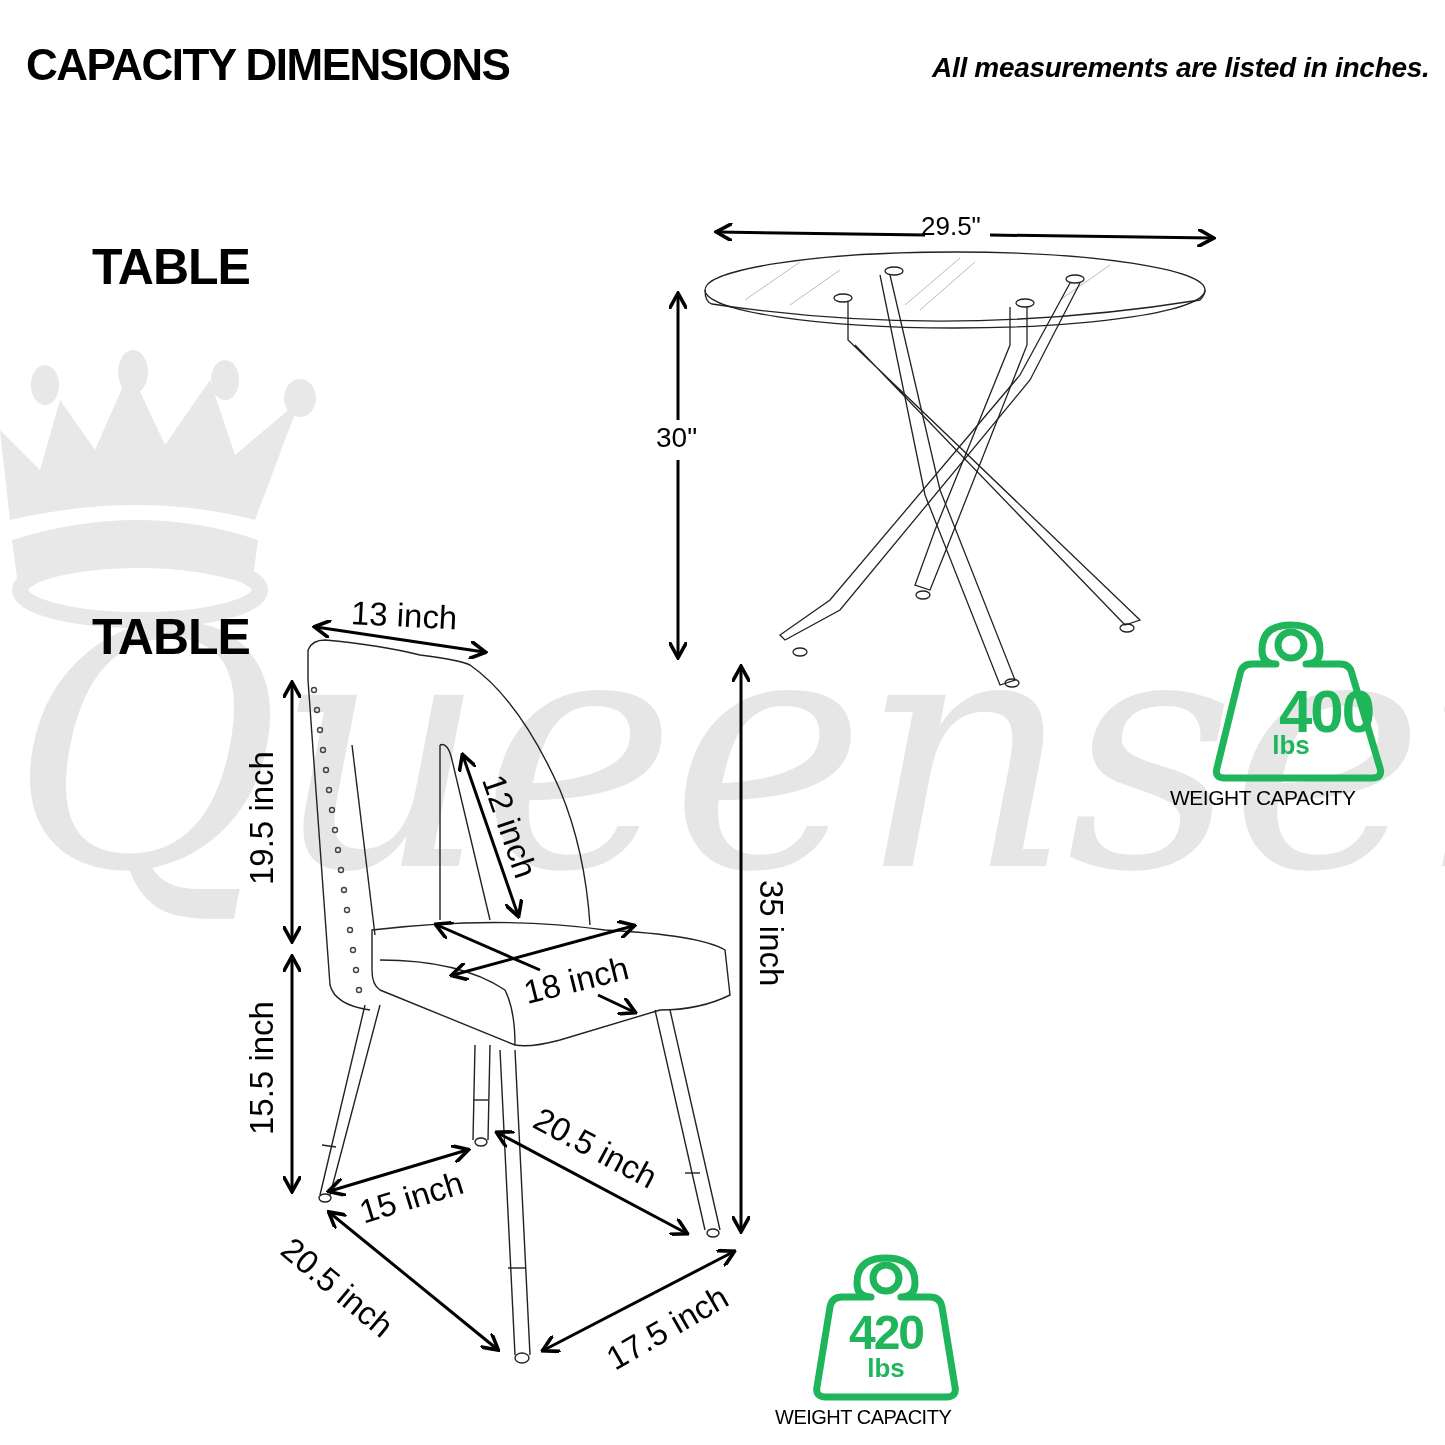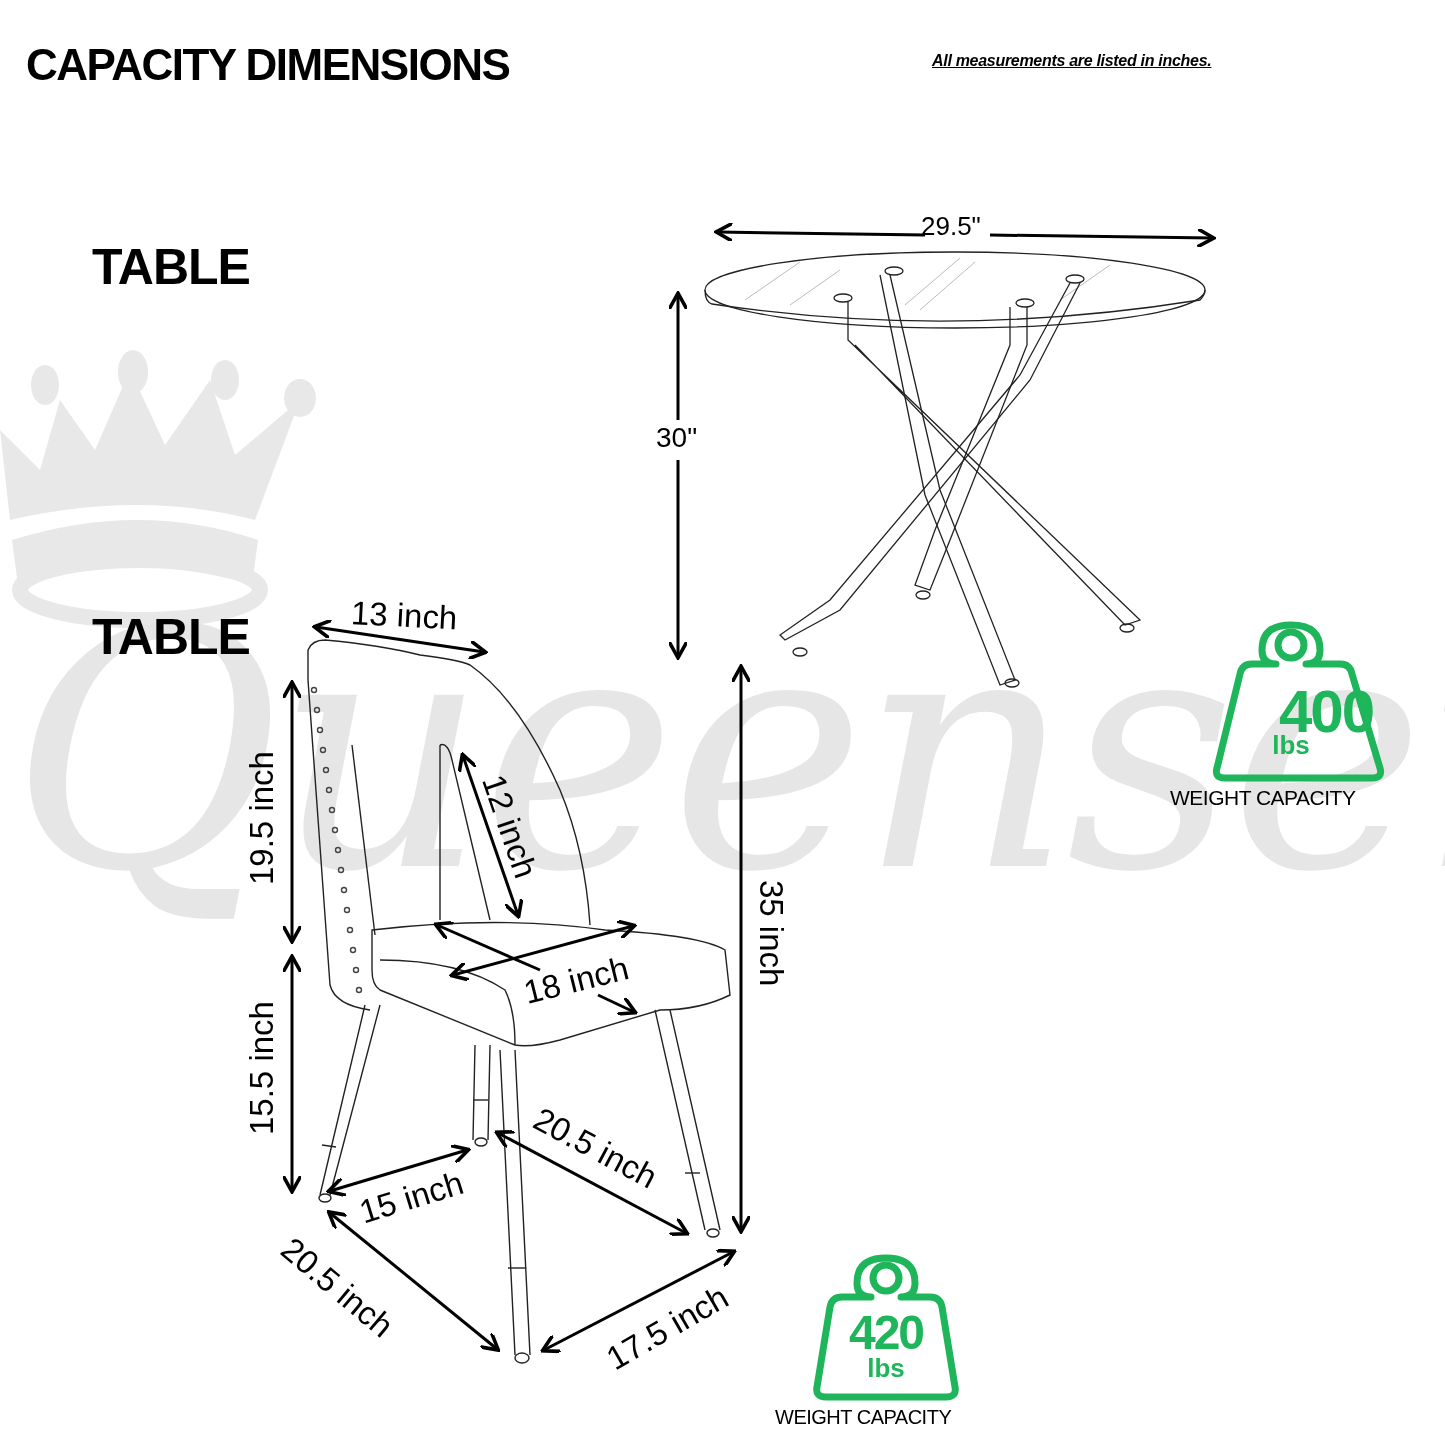--- a/index.html
+++ b/index.html
@@ -1,20 +1,20 @@
 <!DOCTYPE html>
 <html><head>
 <meta charset="utf-8">
 <style>
   html, body { margin:0; padding:0; background:#ffffff; }
   body { width:1445px; height:1445px; position:relative; overflow:hidden;
          font-family:"Liberation Sans", sans-serif; color:#000; }
   .abs { position:absolute; }
   .h1 { left:26px; top:40px; font-size:44px; font-weight:bold; letter-spacing:-1.5px; }
-  .note { left:932px; top:52px; font-size:16px; font-weight:bold; font-style:italic; letter-spacing:-0.3px;text-decoration:underline; }
+  .note { left:932px; top:52px; font-size:28px; font-weight:bold; font-style:italic; letter-spacing:-0.3px; }
   .section { font-size:50px; font-weight:bold; letter-spacing:-1px; }
   .dim { font-size:33px; white-space:nowrap; transform-origin:0 0; }
   .wm-text { left:10px; top:560px; font-family:"DejaVu Serif", serif; font-style:italic;
              font-size:330px; color:#e6e6e6; letter-spacing:-6px; white-space:nowrap; }
   svg { position:absolute; left:0; top:0; }
   .badge-num { font-weight:bold; text-align:center; color:#1fb55a; }
   .badge-cap { font-weight:normal; font-size:21px; letter-spacing:-0.5px; white-space:nowrap; }
 </style>
 </head>
 <body>

